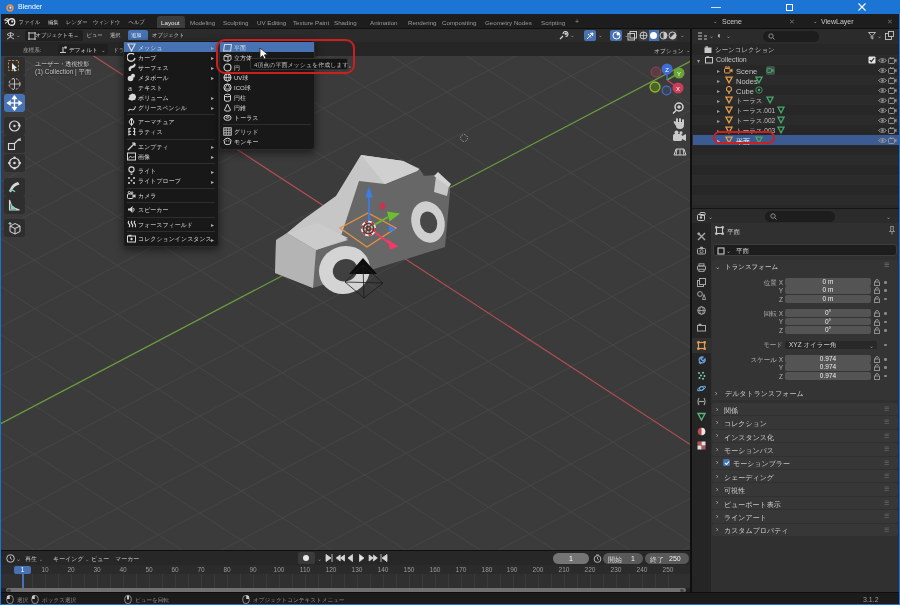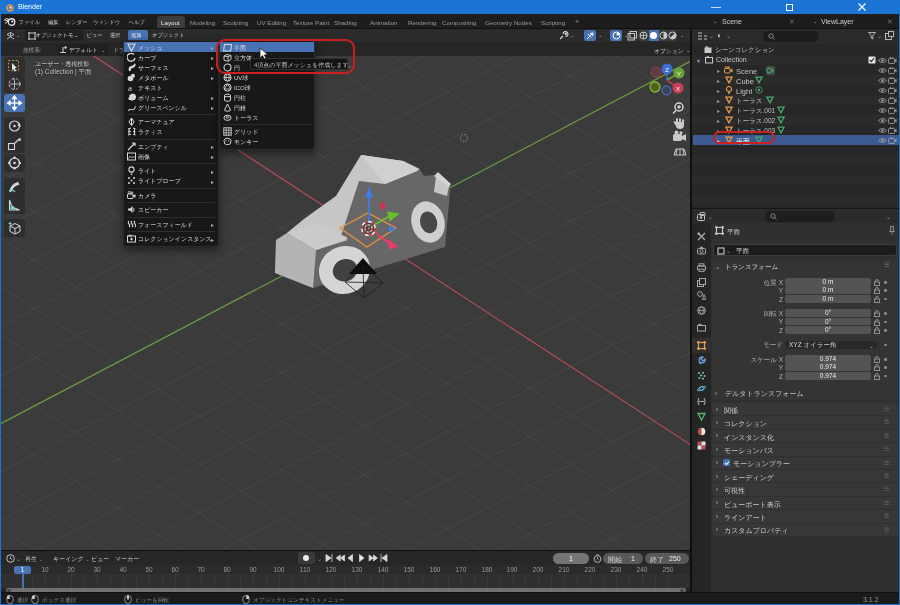--- a/index.html
+++ b/index.html
@@ -558,41 +558,41 @@
       <svg class="abs" style="left:196px;top:38.5px" width="9" height="7">
         <rect x="0.5" y="1.5" width="6" height="5" rx="0.8" fill="none" stroke="#9a9a9a" stroke-width="0.9"></rect>
         <polygon points="6.5,3 8.5,1.8 8.5,5.2 6.5,4" fill="#9a9a9a"></polygon>
         <circle cx="2.5" cy="0.9" r="0.8" fill="#9a9a9a"></circle>
         <circle cx="5" cy="0.9" r="0.7" fill="#9a9a9a"></circle>
       </svg>
       <span class="t" style="left:25px;top:49px;font-size:6px;color:#999;">▸</span>
       <svg class="abs" style="left:33px;top:48px" width="8" height="8">
         <path d="M1,1.2 L7,1.2 L4,6.8 Z" fill="none" stroke="#e39d50" stroke-width="1.3"></path>
       </svg>
-      <span class="t" style="left:44px;top:48.5px;font-size:7.5px;color:#c3c3c3;">Cube</span>
+      <span class="t" style="left:44px;top:48.5px;font-size:7.5px;color:#c3c3c3;">Nodes</span>
       <svg class="abs" style="left:63px;top:48px" width="8" height="8">
         <path d="M1,1.2 L7,1.2 L4,6.8 Z" fill="none" stroke="#49a96c" stroke-width="1.3"></path>
       </svg>
       <svg class="abs" style="left:186px;top:48.5px" width="9" height="7">
         <path d="M0.5,3.5 Q4.5,-0.5 8.5,3.5 Q4.5,7.5 0.5,3.5 Z" fill="none" stroke="#9a9a9a" stroke-width="0.9"></path>
         <circle cx="4.5" cy="3.5" r="1.2" fill="#9a9a9a"></circle>
       </svg>
       <svg class="abs" style="left:196px;top:48.5px" width="9" height="7">
         <rect x="0.5" y="1.5" width="6" height="5" rx="0.8" fill="none" stroke="#9a9a9a" stroke-width="0.9"></rect>
         <polygon points="6.5,3 8.5,1.8 8.5,5.2 6.5,4" fill="#9a9a9a"></polygon>
         <circle cx="2.5" cy="0.9" r="0.8" fill="#9a9a9a"></circle>
         <circle cx="5" cy="0.9" r="0.7" fill="#9a9a9a"></circle>
       </svg>
       <span class="t" style="left:25px;top:59px;font-size:6px;color:#999;">▸</span>
       <svg class="abs" style="left:33px;top:58px" width="8" height="8">
         <circle cx="4" cy="3" r="2.5" fill="none" stroke="#e39d50" stroke-width="1.1"></circle>
         <line x1="3" y1="6.3" x2="5" y2="6.3" stroke="#e39d50" stroke-width="1"></line>
         <line x1="3.2" y1="7.6" x2="4.8" y2="7.6" stroke="#e39d50" stroke-width="1"></line>
       </svg>
-      <span class="t" style="left:44px;top:58.5px;font-size:7.5px;color:#c3c3c3;">Light</span>
+      <span class="t" style="left:44px;top:58.5px;font-size:7.5px;color:#c3c3c3;">Cube</span>
       <svg class="abs" style="left:63px;top:58px" width="8" height="8">
         <circle cx="4" cy="4" r="1.2" fill="#49a96c"></circle>
         <circle cx="4" cy="4" r="3.2" fill="none" stroke="#49a96c" stroke-width="0.8"></circle>
       </svg>
       <svg class="abs" style="left:186px;top:58.5px" width="9" height="7">
         <path d="M0.5,3.5 Q4.5,-0.5 8.5,3.5 Q4.5,7.5 0.5,3.5 Z" fill="none" stroke="#9a9a9a" stroke-width="0.9"></path>
         <circle cx="4.5" cy="3.5" r="1.2" fill="#9a9a9a"></circle>
       </svg>
       <svg class="abs" style="left:196px;top:58.5px" width="9" height="7">
         <rect x="0.5" y="1.5" width="6" height="5" rx="0.8" fill="none" stroke="#9a9a9a" stroke-width="0.9"></rect>

